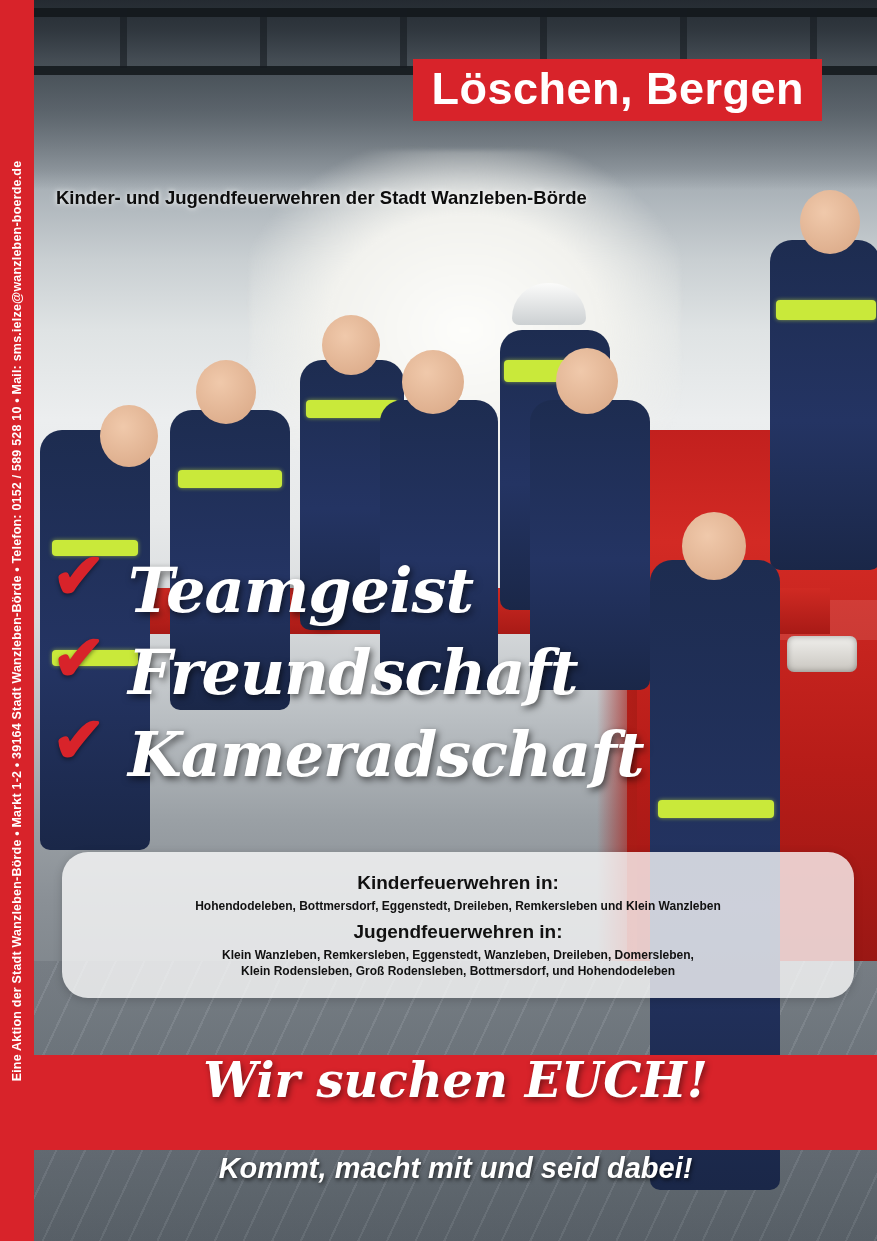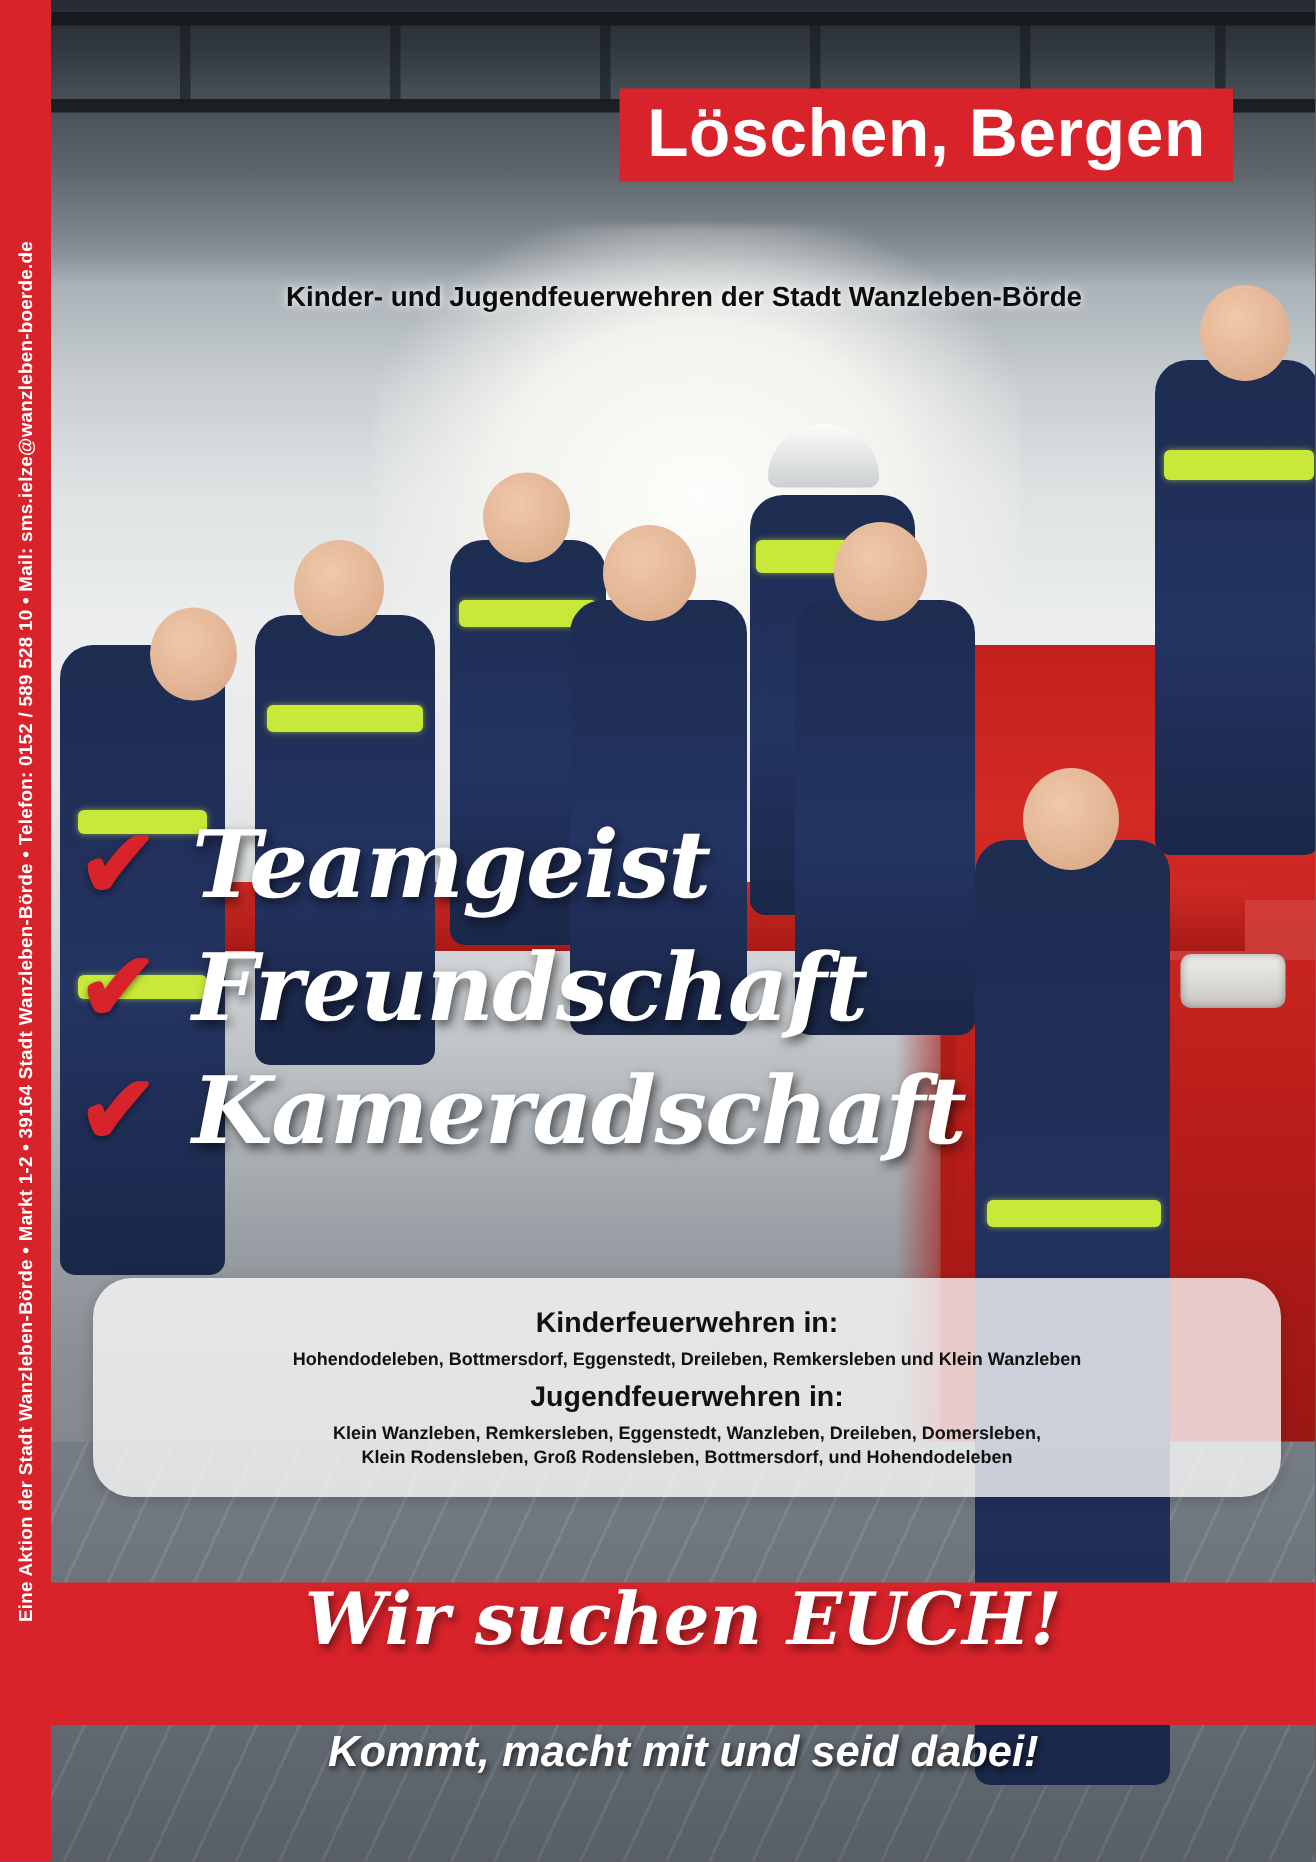--- a/index.html
+++ b/index.html
@@ -144,21 +144,21 @@
     padding: 7px 18px 9px 18px;
     line-height: 1.02;
   }
   .headline-row1 { text-align: left; }
   .headline-row2 { text-align: right; margin-top: 4px; }
   .headline-row2 .headline-line { }
 
   .subheadline {
     position: absolute;
     left: 56px; top: 187px; width: 800px;
-    text-align: center;
+    text-align: left;
     color: #0d0d0d;
     font-size: 18.5px;
     font-weight: bold;
     text-shadow: 0 0 4px rgba(255,255,255,0.75), 0 0 9px rgba(255,255,255,0.6);
   }
 
   
   .slogans {
     position: absolute;
     left: 52px; top: 540px;
@@ -173,21 +173,21 @@
     left: 0; top: 8px;
     width: 60px; height: 58px;
     color: #d8232a;
     font-size: 64px;
     line-height: 56px;
     font-weight: bold;
     text-shadow: 0 2px 4px rgba(0,0,0,0.45);
   }
   .slogan-text {
     position: absolute;
-    left: 76px; top: 0;
+    left: 76px; top: 14px;
     color: #ffffff;
     font-family: "DejaVu Serif", serif;
     font-style: italic;
     font-weight: bold;
     font-size: 62px;
     letter-spacing: -1px;
     text-shadow: 2px 3px 7px rgba(0,0,0,0.6);
   }
 
   

